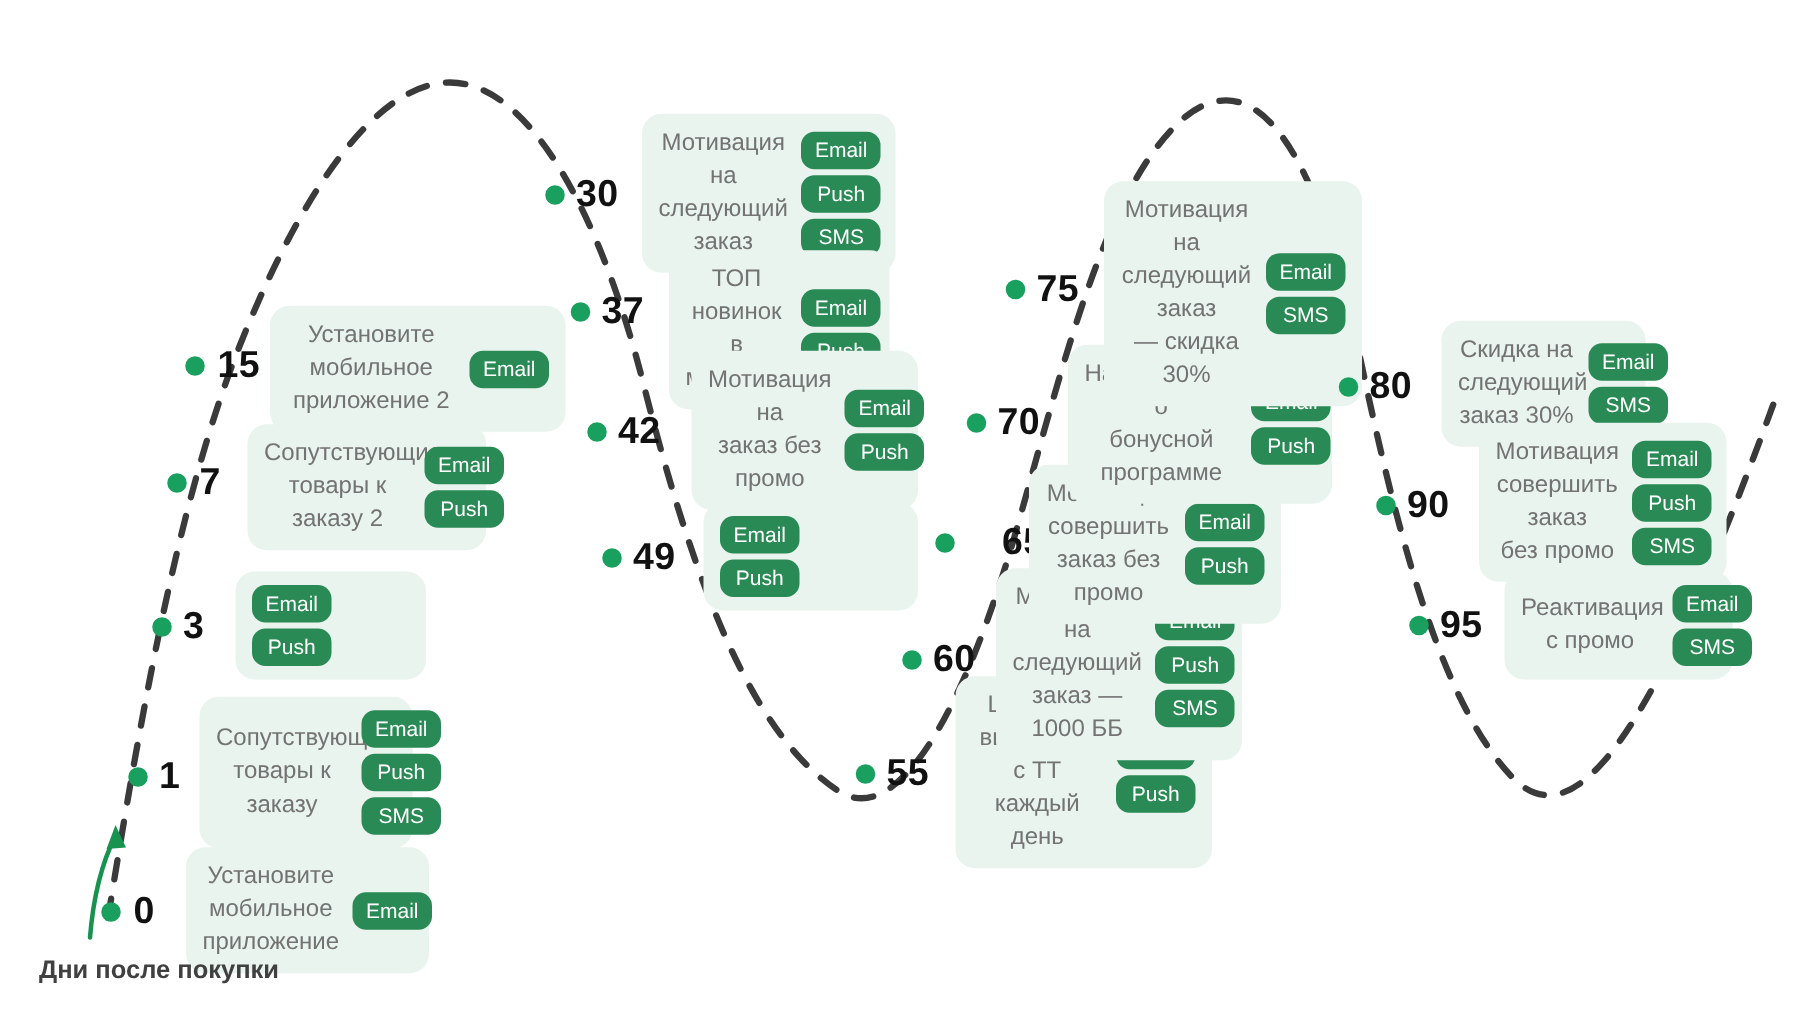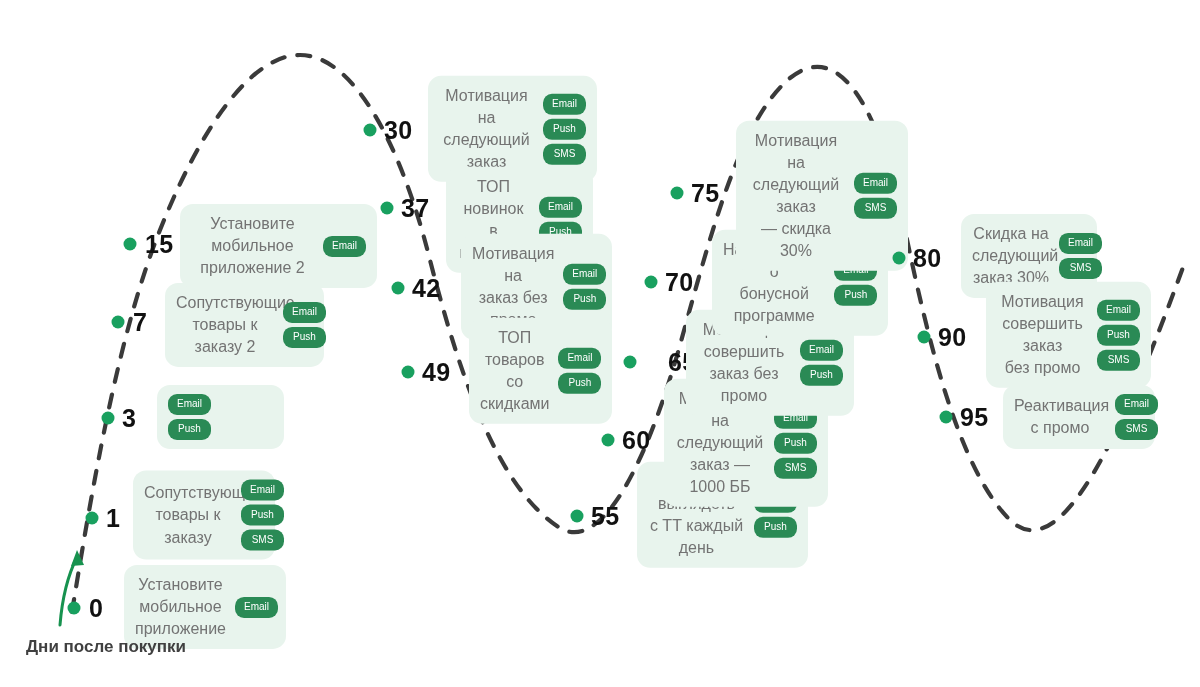--- a/index.html
+++ b/index.html
@@ -64,21 +64,21 @@
   }
   .badges {
     display: flex;
     flex-direction: column;
     gap: 4px;
     flex: 0 0 auto;
   }
   .badge {
     background: #2a8a55;
     color: #ffffff;
-    font-size: 10px;
+    font-size: 14px;
     line-height: 1;
     padding: 5px 9px 6px 9px;
     border-radius: 9px;
     text-align: center;
     white-space: nowrap;
   }
   #axis-caption {
     position: absolute;
     left: 26px;
     top: 637px;
@@ -185,22 +185,20 @@
         <div class="card-text" style="width: 96px;">Мотивация на
 заказ без промо</div>
         <div class="badges">
           <div class="badge">Email</div>
           <div class="badge">Push</div>
         </div>
       </div>
       <div class="node" style="left: 408px; top: 372px;"></div>
       <div class="daynum" style="left: 422px; top: 372px;">49</div>
       <div class="card" style="left: 469px; top: 371px; width: 143px;">
-        <div class="card-text" style="width: 90px;">ТОП товаров
-со скидками</div>
         <div class="badges">
           <div class="badge">Email</div>
           <div class="badge">Push</div>
         </div>
       </div>
       <div class="node" style="left: 577px; top: 516px;"></div>
       <div class="daynum" style="left: 591px; top: 516px;">55</div>
       <div class="card" style="left: 637px; top: 515px; width: 171px;">
         <div class="card-text" style="width: 114px;">Шикарно выглядеть
 с ТТ каждый день</div>

